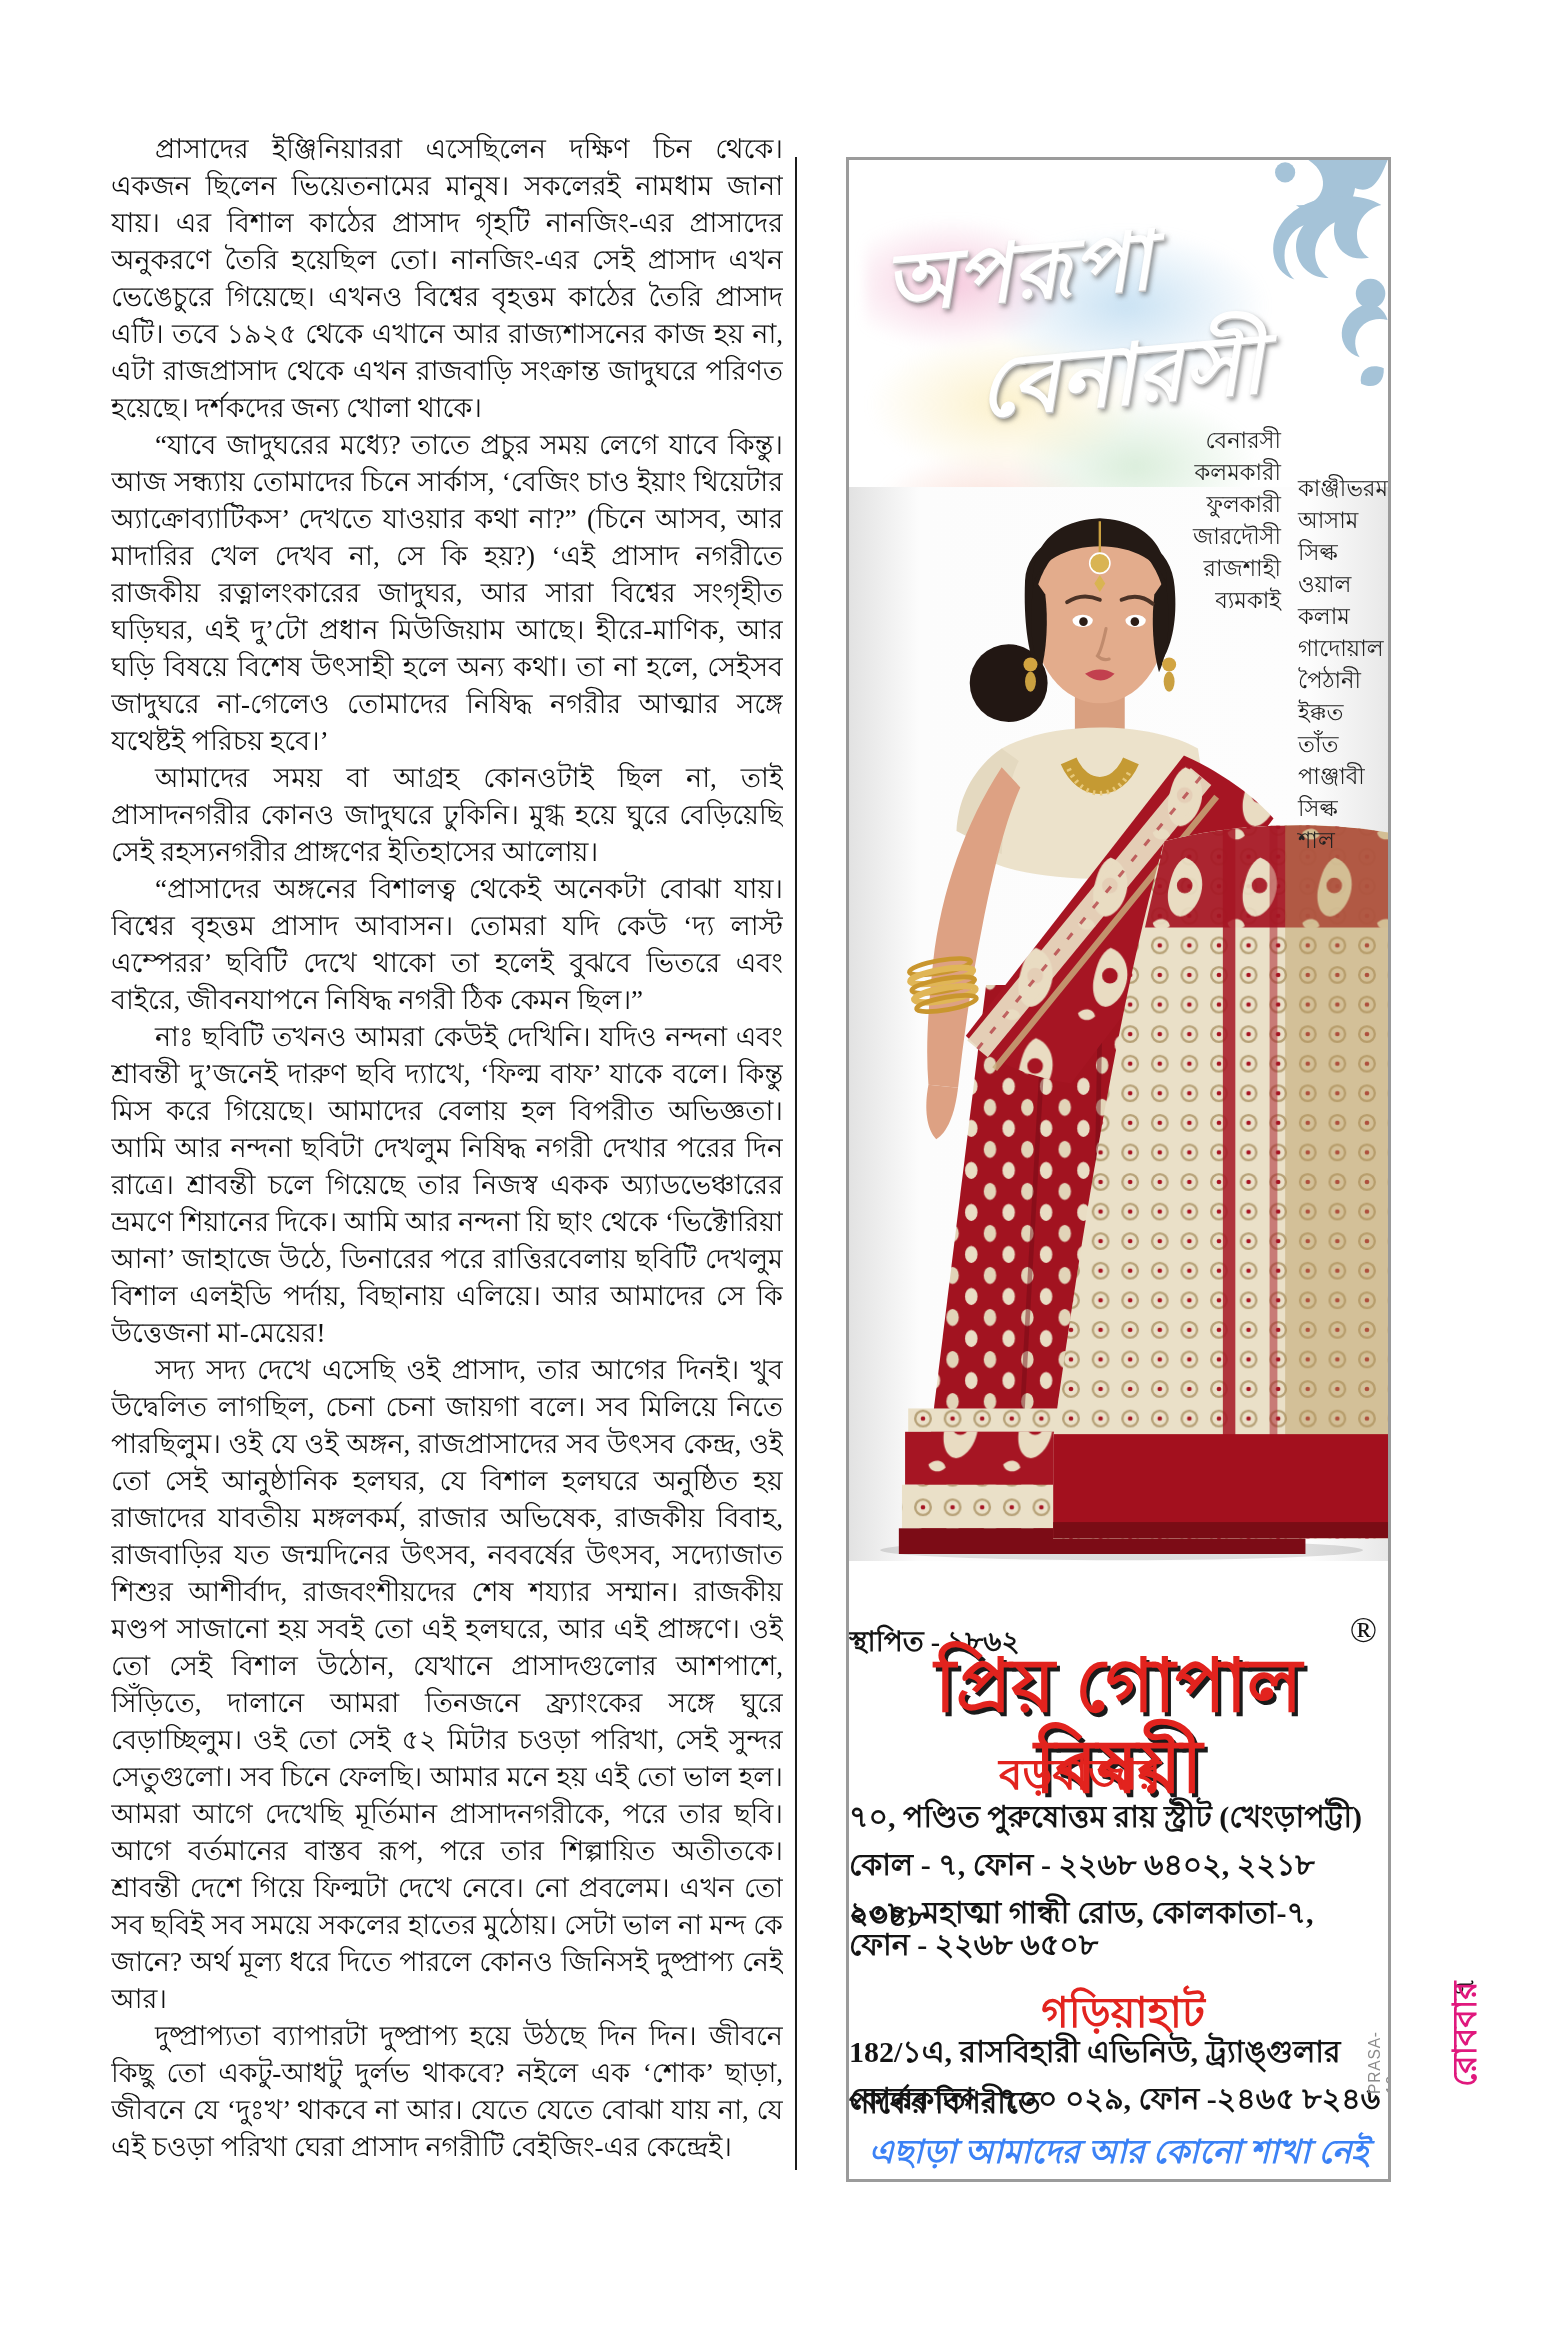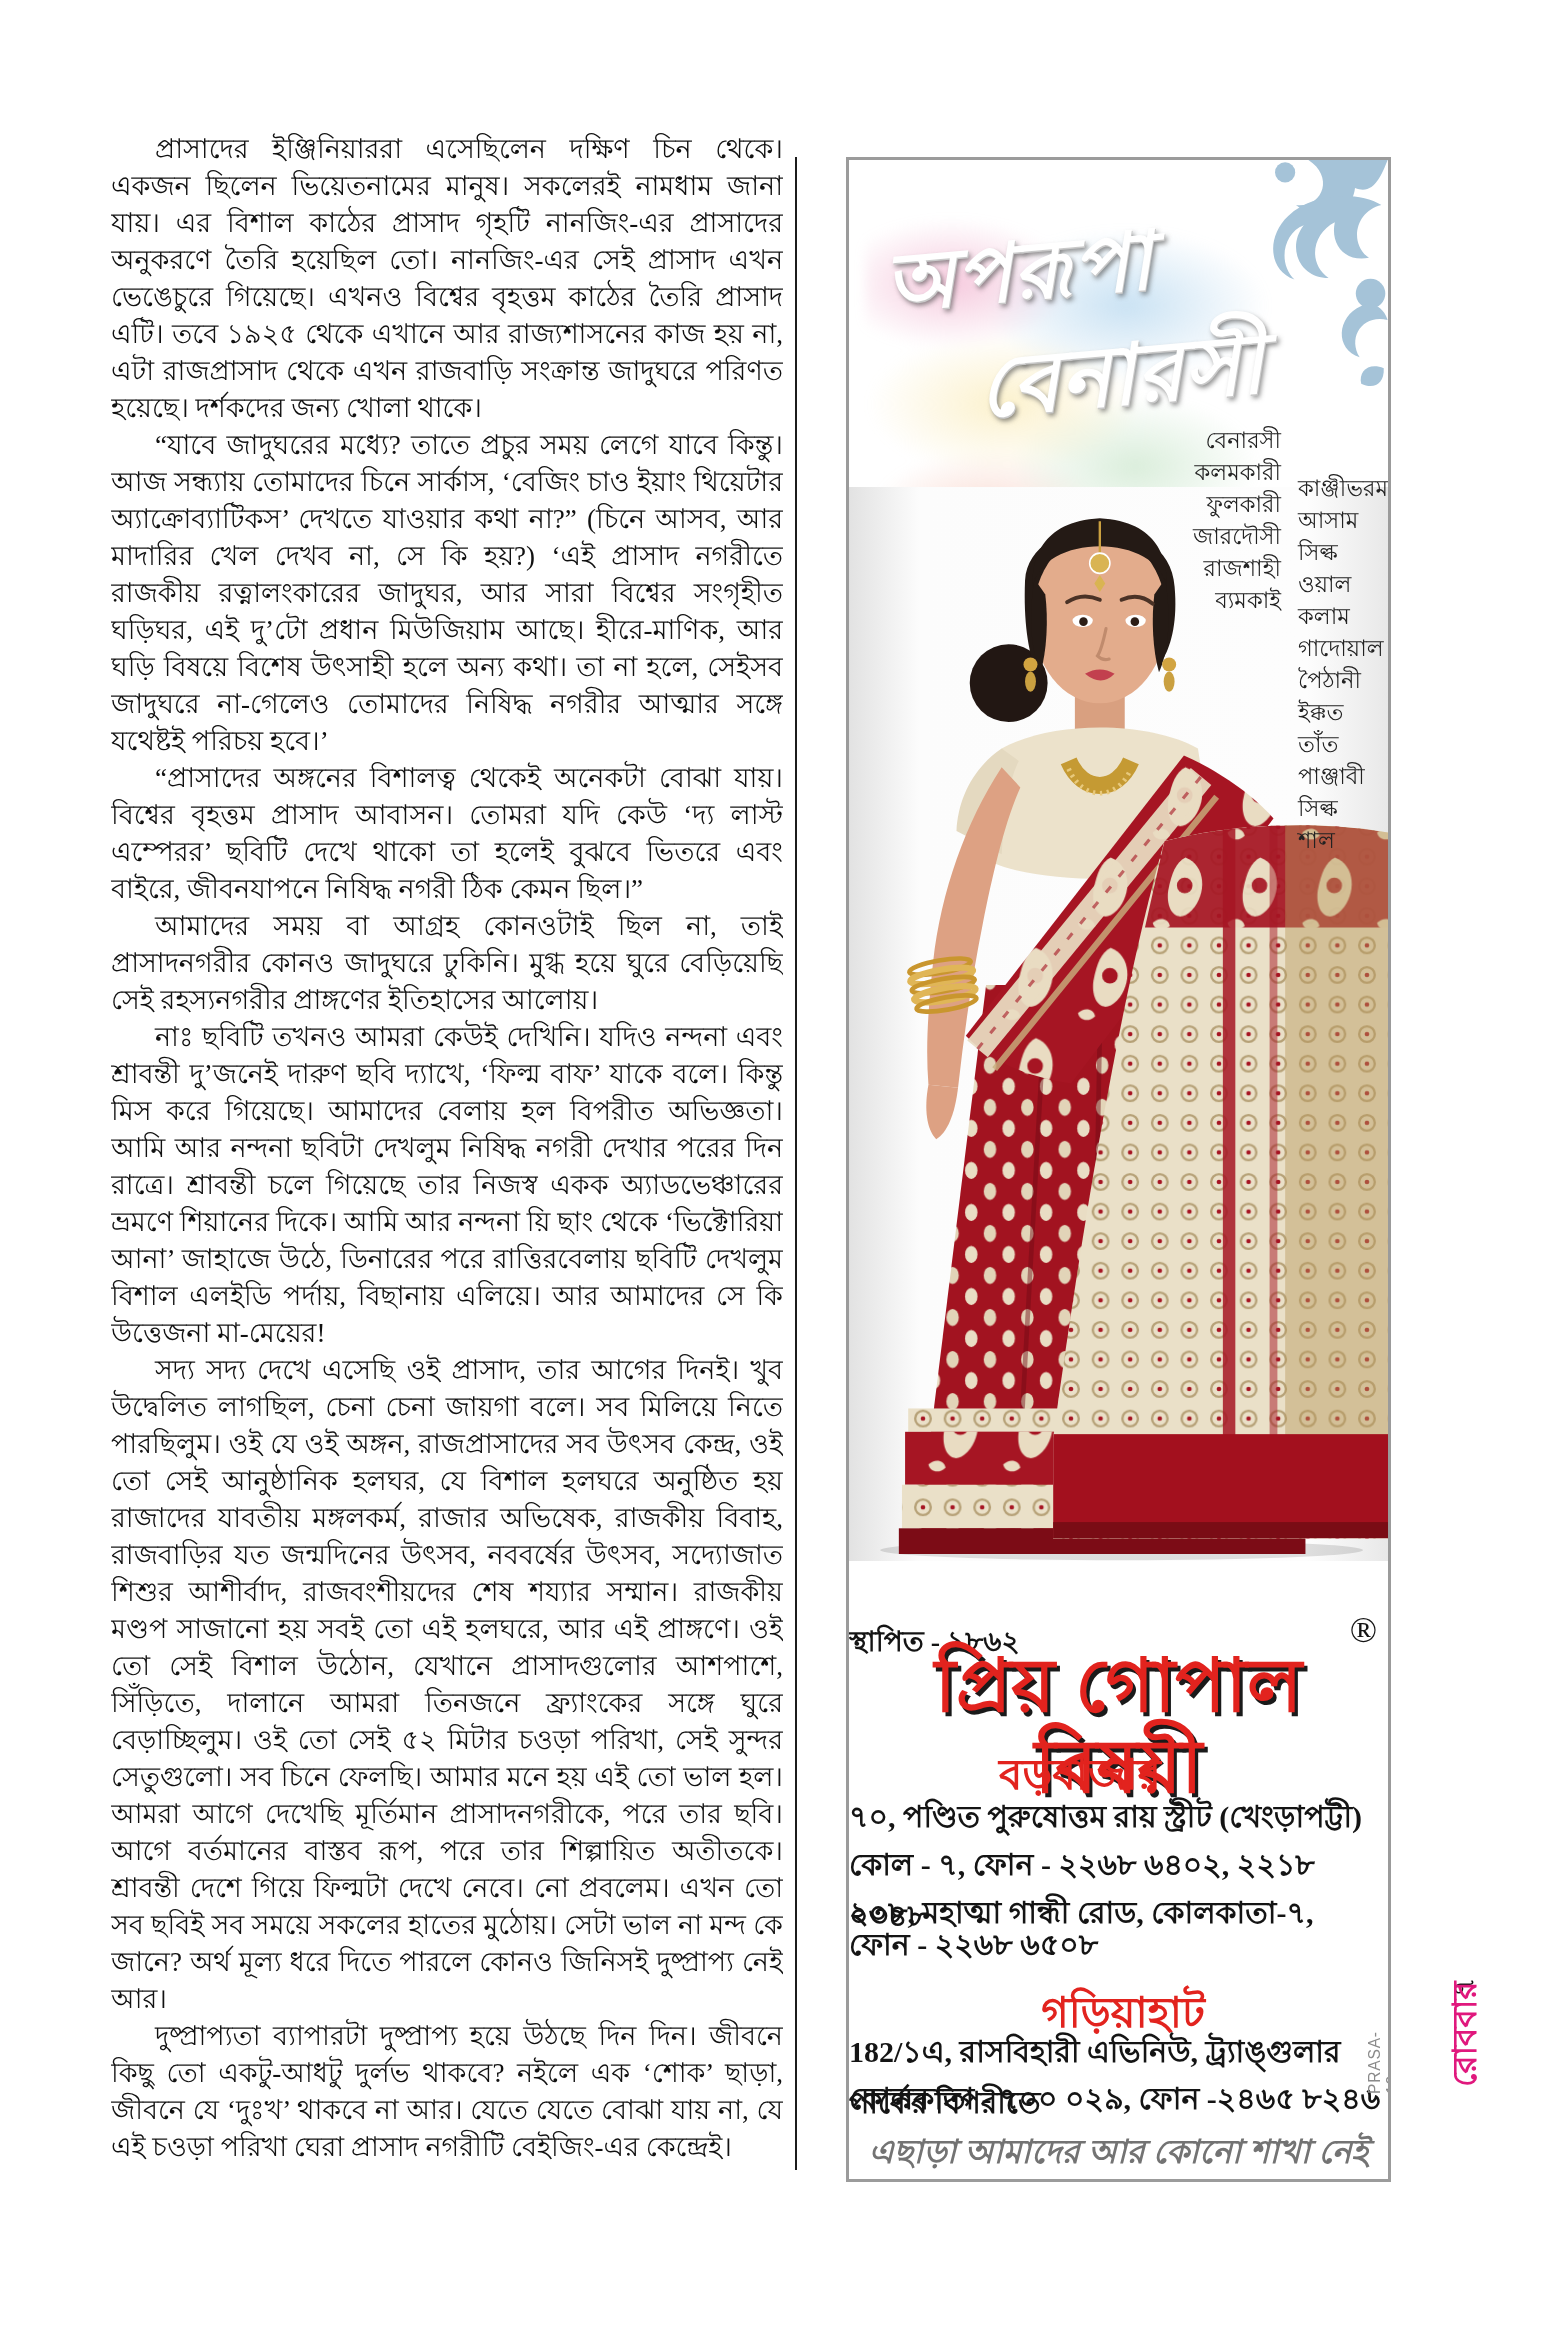--- a/index.html
+++ b/index.html
@@ -42,40 +42,40 @@
     text-shadow:3.1px 3.9px 0 #1a1a1a;}
   .branch-name{position:absolute;left:0;width:462px;text-align:center;z-index:2;
     font-size:42px;font-weight:bold;color:#e2231e;
     font-family:"Liberation Sans","DejaVu Sans",sans-serif;}
   .b1{top:1582px;} .b2{top:1820px;margin-left:43px;}
   .addr{position:absolute;left:0;width:539px;text-align:left;z-index:2;
     font-size:30px;font-weight:bold;color:#141414;}
   .a10{top:1633px;} .a11{top:1681px;} .a12{top:1729px;} .a13{top:1761px;}
   .a20{top:1868px;} .a21{top:1915px;}
   .tagline{position:absolute;left:0;top:1966px;width:539px;text-align:center;z-index:2;
-    font-size:33px;font-weight:bold;font-style:italic;color:#737373;}
+    font-size:33px;font-weight:bold;font-style:italic;color:#3b82f6;}
   .vert{writing-mode:vertical-rl;transform:rotate(180deg);text-orientation:mixed;}
   .printcode{position:absolute;right:1.6px;top:1860px;height:74px;width:20px;z-index:2;
     font-size:15.6px;color:#8a8a8a;letter-spacing:0.8px;
     font-family:"Liberation Sans","DejaVu Sans",sans-serif;}
   .footer-page{position:absolute;left:1438px;top:1964px;width:42px;height:33px;
     font-size:31px;color:#111;}
   .footer-day{position:absolute;left:1437px;top:1997px;width:44px;height:90px;
     font-size:33px;font-weight:bold;color:#e0187d;}
 </style>
 </head>
 <body>
 
 <div class="page">
 
   <div class="article">
     <p>প্রাসাদের ইঞ্জিনিয়াররা এসেছিলেন দক্ষিণ চিন থেকে। একজন ছিলেন ভিয়েতনামের মানুষ। সকলেরই নামধাম জানা যায়। এর বিশাল কাঠের প্রাসাদ গৃহটি নানজিং-এর প্রাসাদের অনুকরণে তৈরি হয়েছিল তো। নানজিং-এর সেই প্রাসাদ এখন ভেঙেচুরে গিয়েছে। এখনও বিশ্বের বৃহত্তম কাঠের তৈরি প্রাসাদ এটি। তবে ১৯২৫ থেকে এখানে আর রাজ্যশাসনের কাজ হয় না, এটা রাজপ্রাসাদ থেকে এখন রাজবাড়ি সংক্রান্ত জাদুঘরে পরিণত হয়েছে। দর্শকদের জন্য খোলা থাকে।</p>
     <p>“যাবে জাদুঘরের মধ্যে? তাতে প্রচুর সময় লেগে যাবে কিন্তু। আজ সন্ধ্যায় তোমাদের চিনে সার্কাস, ‘বেজিং চাও ইয়াং থিয়েটার অ্যাক্রোব্যাটিকস’ দেখতে যাওয়ার কথা না?” (চিনে আসব, আর মাদারির খেল দেখব না, সে কি হয়?) ‘এই প্রাসাদ নগরীতে রাজকীয় রত্নালংকারের জাদুঘর, আর সারা বিশ্বের সংগৃহীত ঘড়িঘর, এই দু’টো প্রধান মিউজিয়াম আছে। হীরে-মাণিক, আর ঘড়ি বিষয়ে বিশেষ উৎসাহী হলে অন্য কথা। তা না হলে, সেইসব জাদুঘরে না-গেলেও তোমাদের নিষিদ্ধ নগরীর আত্মার সঙ্গে যথেষ্টই পরিচয় হবে।’</p>
+    <p>আমাদের সময় বা আগ্রহ কোনওটাই ছিল না, তাই প্রাসাদনগরীর কোনও জাদুঘরে ঢুকিনি। মুগ্ধ হয়ে ঘুরে বেড়িয়েছি সেই রহস্যনগরীর প্রাঙ্গণের ইতিহাসের আলোয়।</p>
     <p>“প্রাসাদের অঙ্গনের বিশালত্ব থেকেই অনেকটা বোঝা যায়। বিশ্বের বৃহত্তম প্রাসাদ আবাসন। তোমরা যদি কেউ ‘দ্য লাস্ট এম্পেরর’ ছবিটি দেখে থাকো তা হলেই বুঝবে ভিতরে এবং বাইরে, জীবনযাপনে নিষিদ্ধ নগরী ঠিক কেমন ছিল।”</p>
-    <p>আমাদের সময় বা আগ্রহ কোনওটাই ছিল না, তাই প্রাসাদনগরীর কোনও জাদুঘরে ঢুকিনি। মুগ্ধ হয়ে ঘুরে বেড়িয়েছি সেই রহস্যনগরীর প্রাঙ্গণের ইতিহাসের আলোয়।</p>
     <p>নাঃ ছবিটি তখনও আমরা কেউই দেখিনি। যদিও নন্দনা এবং শ্রাবন্তী দু’জনেই দারুণ ছবি দ্যাখে, ‘ফিল্ম বাফ’ যাকে বলে। কিন্তু মিস করে গিয়েছে। আমাদের বেলায় হল বিপরীত অভিজ্ঞতা। আমি আর নন্দনা ছবিটা দেখলুম নিষিদ্ধ নগরী দেখার পরের দিন রাত্রে। শ্রাবন্তী চলে গিয়েছে তার নিজস্ব একক অ্যাডভেঞ্চারের ভ্রমণে শিয়ানের দিকে। আমি আর নন্দনা য়ি ছাং থেকে ‘ভিক্টোরিয়া আনা’ জাহাজে উঠে, ডিনারের পরে রাত্তিরবেলায় ছবিটি দেখলুম বিশাল এলইডি পর্দায়, বিছানায় এলিয়ে। আর আমাদের সে কি উত্তেজনা মা-মেয়ের!</p>
     <p>সদ্য সদ্য দেখে এসেছি ওই প্রাসাদ, তার আগের দিনই। খুব উদ্বেলিত লাগছিল, চেনা চেনা জায়গা বলে। সব মিলিয়ে নিতে পারছিলুম। ওই যে ওই অঙ্গন, রাজপ্রাসাদের সব উৎসব কেন্দ্র, ওই তো সেই আনুষ্ঠানিক হলঘর, যে বিশাল হলঘরে অনুষ্ঠিত হয় রাজাদের যাবতীয় মঙ্গলকর্ম, রাজার অভিষেক, রাজকীয় বিবাহ, রাজবাড়ির যত জন্মদিনের উৎসব, নববর্ষের উৎসব, সদ্যোজাত শিশুর আশীর্বাদ, রাজবংশীয়দের শেষ শয্যার সম্মান। রাজকীয় মণ্ডপ সাজানো হয় সবই তো এই হলঘরে, আর এই প্রাঙ্গণে। ওই তো সেই বিশাল উঠোন, যেখানে প্রাসাদগুলোর আশপাশে, সিঁড়িতে, দালানে আমরা তিনজনে ফ্র্যাংকের সঙ্গে ঘুরে বেড়াচ্ছিলুম। ওই তো সেই ৫২ মিটার চওড়া পরিখা, সেই সুন্দর সেতুগুলো। সব চিনে ফেলছি। আমার মনে হয় এই তো ভাল হল। আমরা আগে দেখেছি মূর্তিমান প্রাসাদনগরীকে, পরে তার ছবি। আগে বর্তমানের বাস্তব রূপ, পরে তার শিল্পায়িত অতীতকে। শ্রাবন্তী দেশে গিয়ে ফিল্মটা দেখে নেবে। নো প্রবলেম। এখন তো সব ছবিই সব সময়ে সকলের হাতের মুঠোয়। সেটা ভাল না মন্দ কে জানে? অর্থ মূল্য ধরে দিতে পারলে কোনও জিনিসই দুষ্প্রাপ্য নেই আর।</p>
     <p>দুষ্প্রাপ্যতা ব্যাপারটা দুষ্প্রাপ্য হয়ে উঠছে দিন দিন। জীবনে কিছু তো একটু-আধটু দুর্লভ থাকবে? নইলে এক ‘শোক’ ছাড়া, জীবনে যে ‘দুঃখ’ থাকবে না আর। যেতে যেতে বোঝা যায় না, যে এই চওড়া পরিখা ঘেরা প্রাসাদ নগরীটি বেইজিং-এর কেন্দ্রেই।</p>
 
   </div>
 
   <div class="divider"></div>
 
   <div class="adbox">
 

